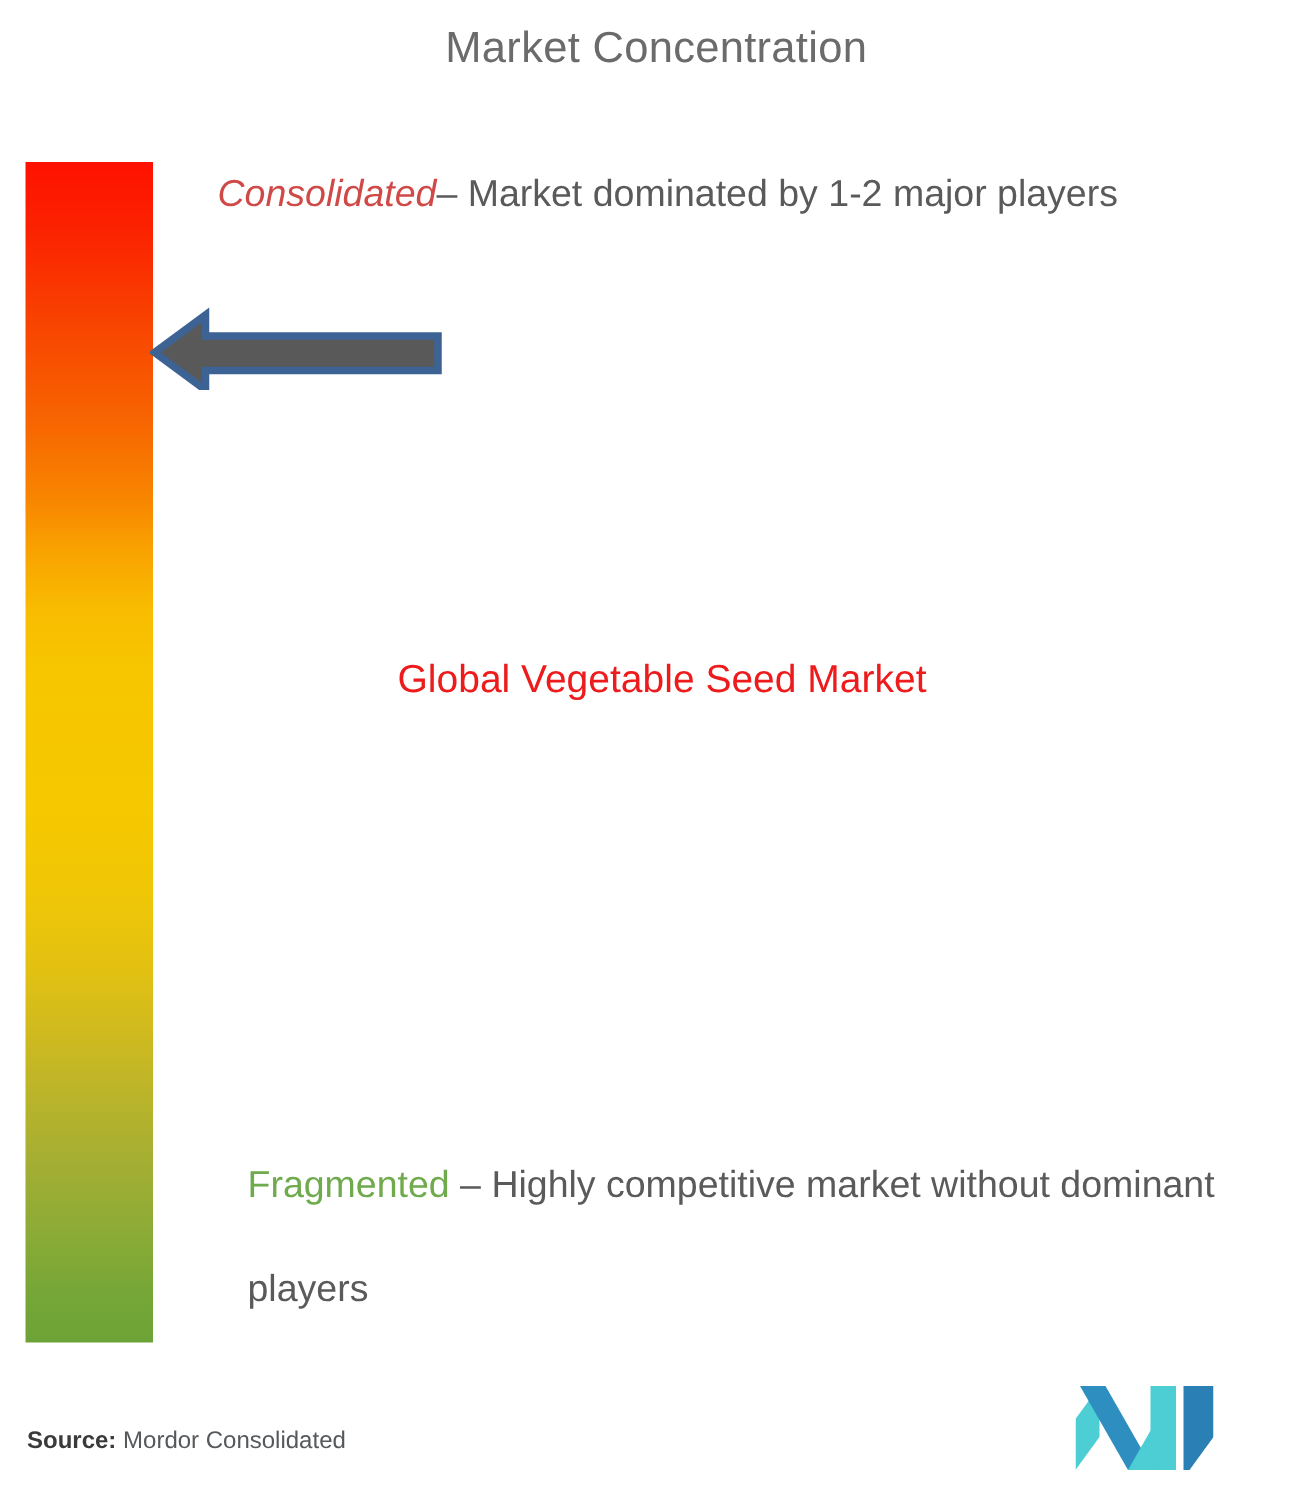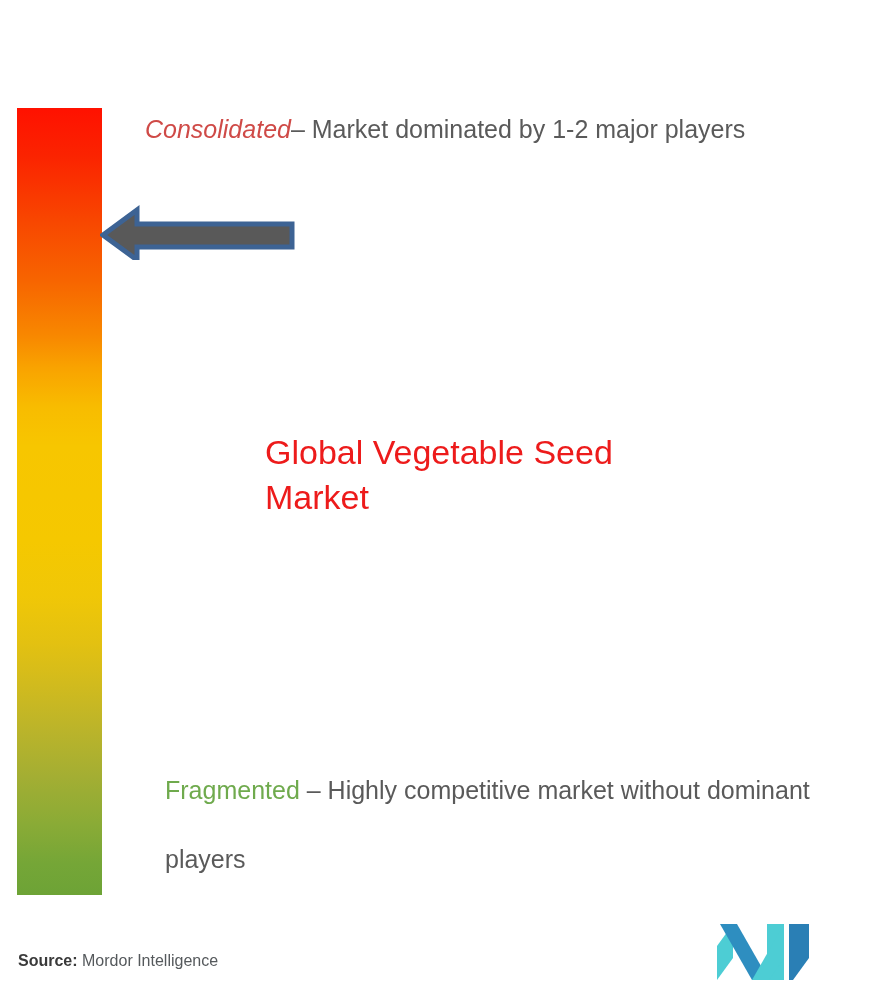--- a/index.html
+++ b/index.html
@@ -97,21 +97,21 @@
     font-weight: 400;
     margin-left: 34px;
   }
   .label-fragmented .kw { color: #6faa4d; }
 
   .market-name {
     position: absolute;
     left: 265px;
     top: 430px;
     width: 420px;
-    font-size: 34px;
+    font-size: 26px;
     line-height: 45px;
     color: #ed1b1b;
     font-weight: 400;
   }
 
   
   .source-line {
     position: absolute;
     left: 18px;
     top: 952px;
@@ -135,41 +135,42 @@
     width: 92px;
     height: 56px;
   }
   .logo svg { display: block; }
 </style>
 </head>
 <body>
 
 <div class="canvas">
 
+  <div class="chart-title">Market Concentration</div>
 
   <div class="gradient-bar"></div>
 
   <div class="arrow-wrap">
     <svg width="196" height="56" viewBox="0 0 196 56" xmlns="http://www.w3.org/2000/svg">
       <polygon points="3,31 37,6 37,20 192,20 192,43 37,43 37,56" fill="#595959" stroke="#3d6394" stroke-width="5" stroke-linejoin="miter"></polygon>
     </svg>
   </div>
 
   <div class="label-consolidated">
     <span class="kw">Consolidated</span><span>– Market dominated by 1-2 major players</span>
   </div>
 
   <div class="market-name">Global Vegetable Seed Market</div>
 
   <div class="label-fragmented">
     <span class="kw">Fragmented</span><span> – Highly competitive market without dominant players</span>
   </div>
 
   <div class="source-line">
-    <span class="src-label">Source:</span><span>&nbsp;</span><span class="src-value">Mordor Intelligence</span>
+    <span class="src-label">Source:</span><span>&nbsp;</span><span class="src-value">Mordor Consolidated</span>
   </div>
 
   <div class="logo">
     <svg width="92" height="56" viewBox="0 0 92 56" xmlns="http://www.w3.org/2000/svg">
 
       <polygon points="0,56 0,22 16,0 16,34" fill="#4dcdd4"></polygon>
 
       <polygon points="3,0 20,0 52,56 35,56" fill="#2e8ec0"></polygon>
 
       <polygon points="50,0 67,0 67,56 50,56" fill="#4dcdd4"></polygon>

